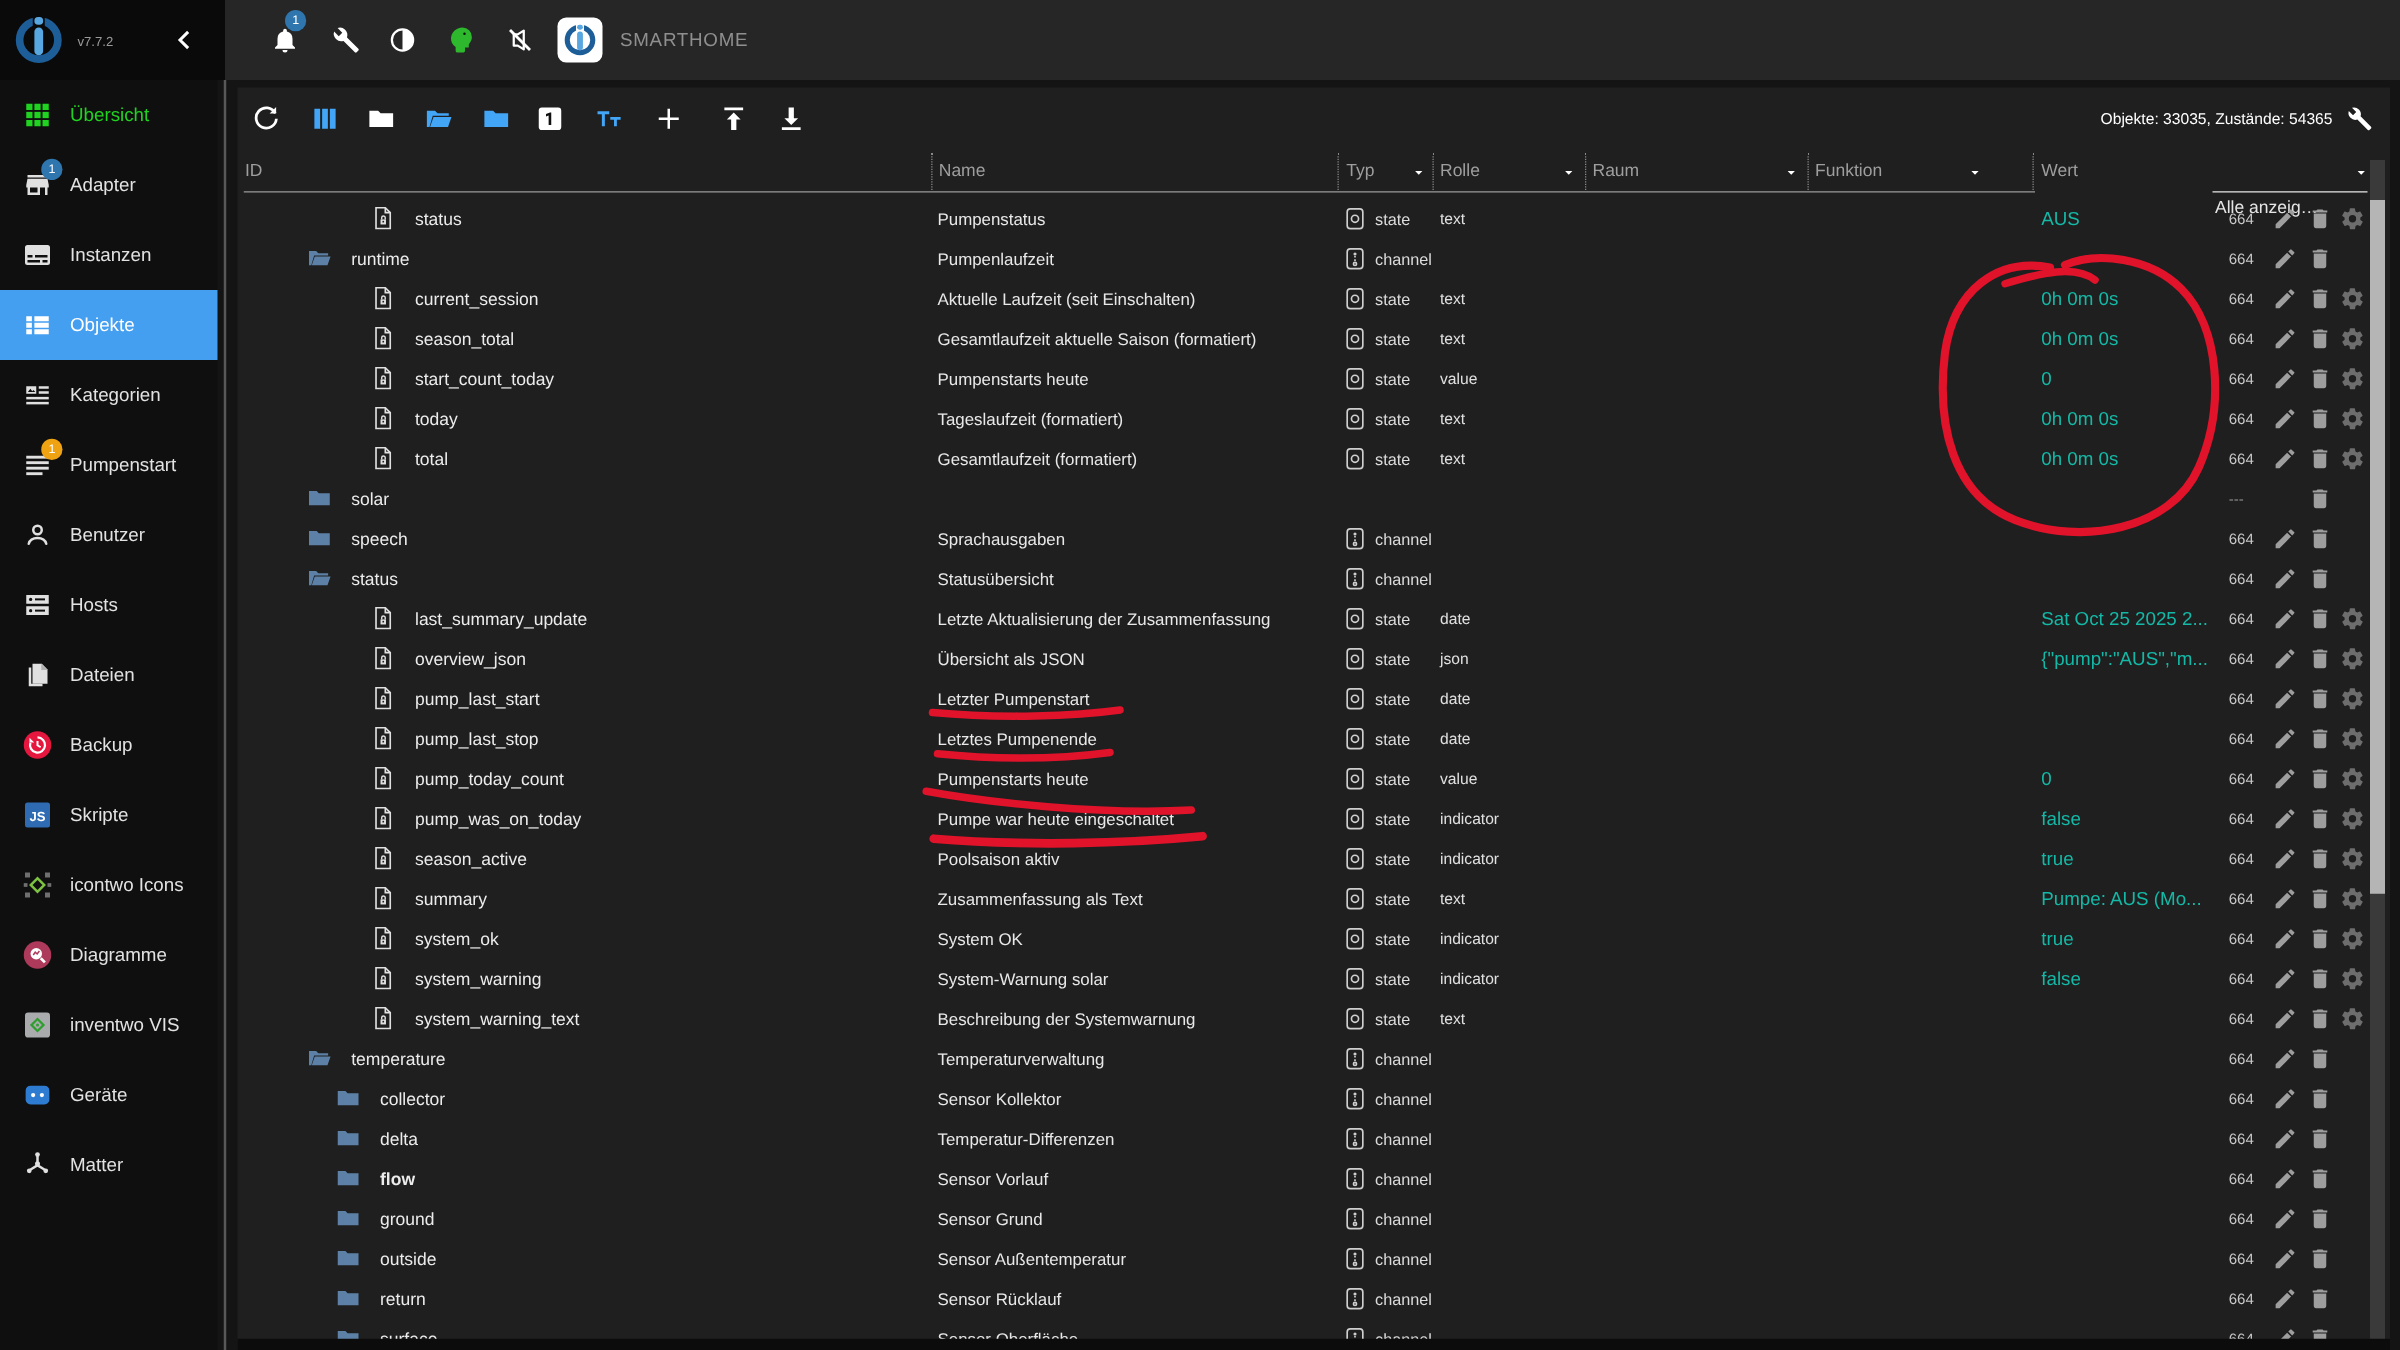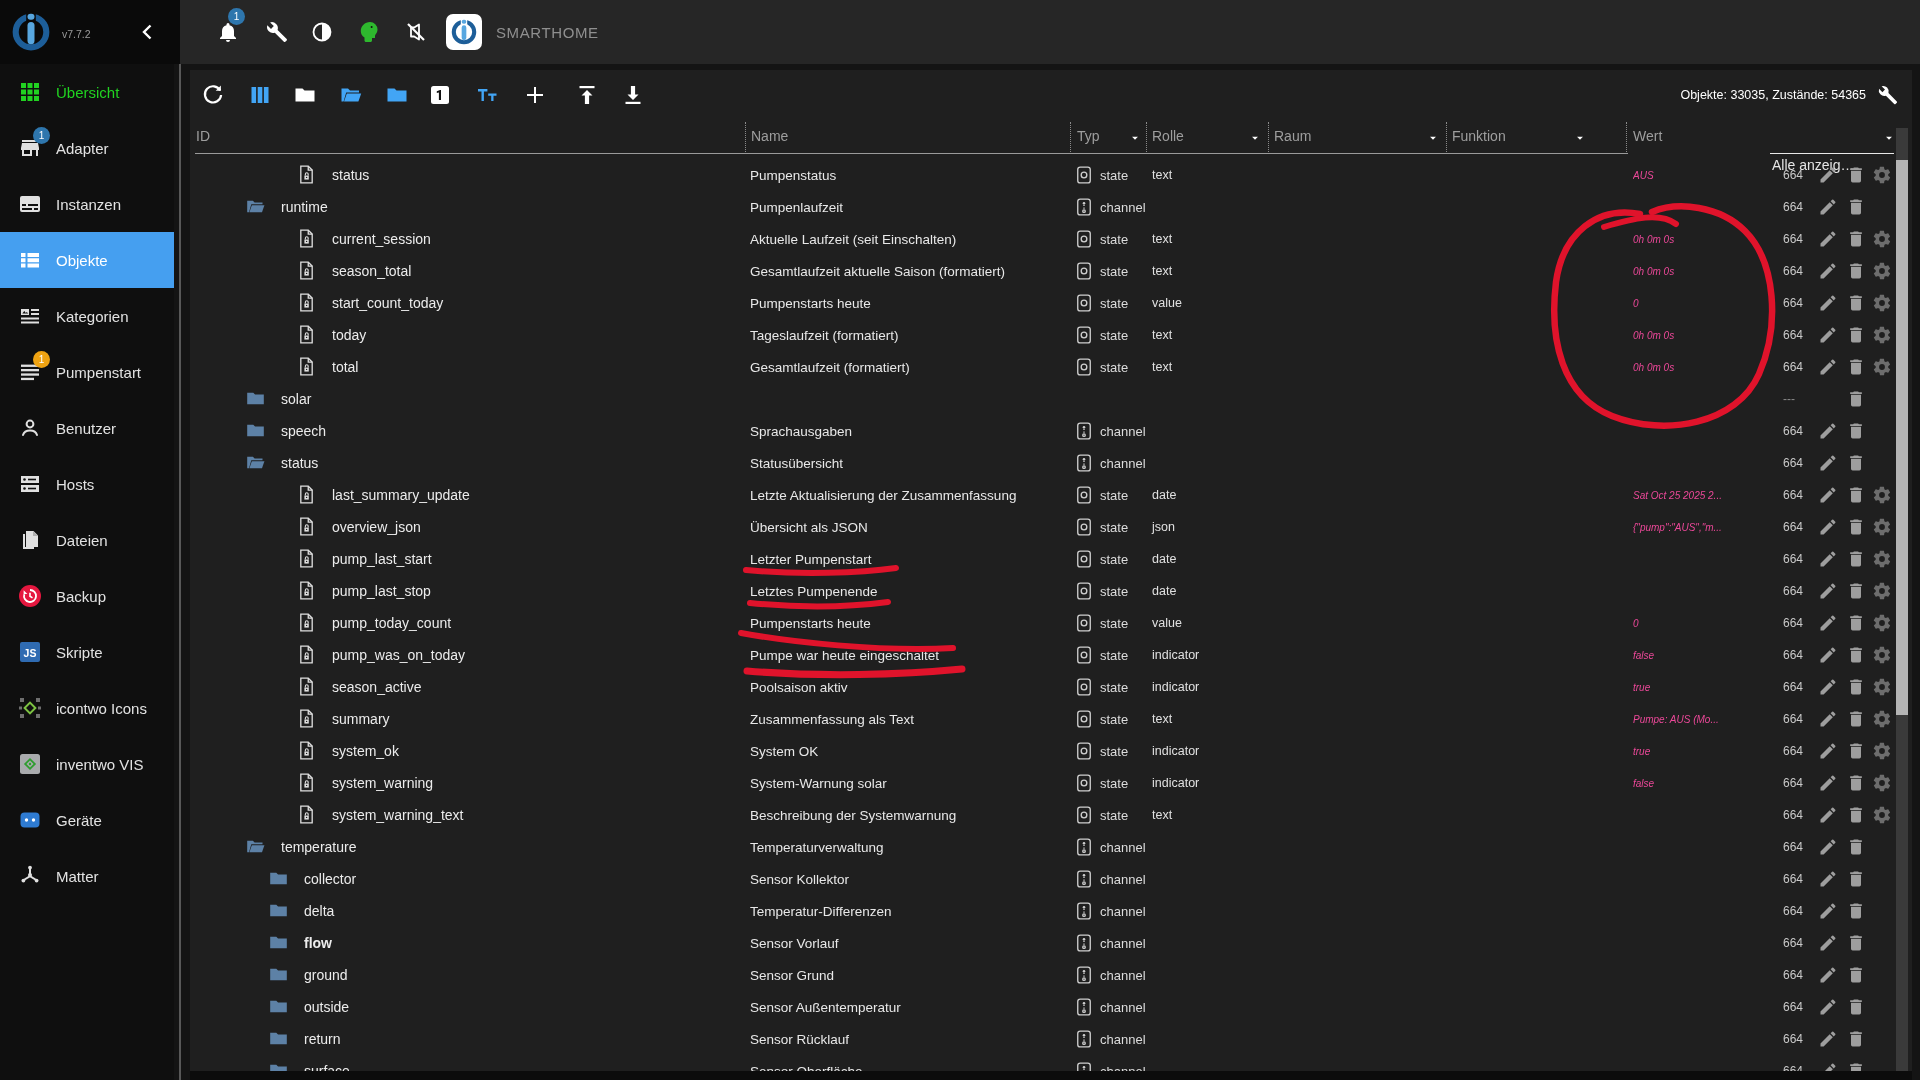--- a/index.html
+++ b/index.html
@@ -56,21 +56,21 @@
 
 #rows{position:absolute;left:0;top:89px;width:1722px;height:921px;overflow:hidden;}
 .row{position:relative;height:32px;cursor:pointer;}
 .cell{position:absolute;top:0;height:32px;display:flex;align-items:center;white-space:nowrap;}
 .c-icon{width:21px;height:21px;top:5px;position:absolute;}
 .c-id{font-size:14px;color:#ececec;}
 .c-name{left:560px;font-size:13.5px;color:#e8e8e8;}
 .c-type-icon{position:absolute;left:884px;top:6px;width:20px;height:20px;}
 .c-type{left:910px;font-size:13px;color:#dcdcdc;}
 .c-role{left:962px;font-size:12.5px;color:#e0e0e0;}
-.c-value{left:1443px;width:152px;overflow:hidden;font-size:10px;color:#ec4899;font-style:italic;}
+.c-value{left:1443px;width:152px;overflow:hidden;font-size:15px;color:#14b8a6;}
 .c-badge{left:1593px;font-size:12px;color:#c9c9c9;}
 .c-badge.dim{color:#8a8a8a;}
 .act{position:absolute;top:6px;width:20px;height:20px;cursor:pointer;}
 .act-edit{left:1628px;} .act-del{left:1656px;} .act-cfg{left:1682px;}
 
 
 #vscroll{position:absolute;right:4px;top:58px;width:12px;height:948px;background:#3a3a3a;}
 #vthumb{position:absolute;left:0;top:32px;width:12px;height:555px;background:#b5b5b5;cursor:grab;}
 #hscroll{position:absolute;left:0;bottom:0;width:1722px;height:9px;background:#0c0c0c;}
 
@@ -273,20 +273,31 @@
             <rect x="20" y="10.5" width="3" height="3"></rect>
           </g>
           <rect x="8.2" y="8.2" width="7.6" height="7.6" transform="rotate(45 12 12)" fill="none" stroke="#7dc242" stroke-width="2"></rect>
         </svg>
       </span>
       <span class="sb-label">icontwo Icons</span>
     </div>
     <div class="sb-item">
       <span class="sb-icon">
         <svg viewBox="0 0 24 24">
+          <circle cx="12" cy="12" r="11" fill="#ad3a5a"></circle>
+          <circle cx="11" cy="11" r="4.6" fill="#fff"></circle>
+          <path d="M14.6 14.6l3.3 3.3" stroke="#fff" stroke-width="2.2"></path>
+          <path d="M8.6 12l1.6-2.2 1.5 1.4 1.8-2.4" stroke="#ad3a5a" stroke-width="1.2" fill="none"></path>
+        </svg>
+      </span>
+      <span class="sb-label">Diagramme</span>
+    </div>
+    <div class="sb-item">
+      <span class="sb-icon">
+        <svg viewBox="0 0 24 24">
           <rect x="2" y="2" width="20" height="20" rx="2.5" fill="#a9abad"></rect>
           <rect x="8.6" y="8.6" width="6.8" height="6.8" transform="rotate(45 12 12)" fill="none" stroke="#2f9e2f" stroke-width="1.8"></rect>
           <circle cx="12" cy="12" r="1.2" fill="#2f9e2f"></circle>
         </svg>
       </span>
       <span class="sb-label">inventwo VIS</span>
     </div>
     <div class="sb-item">
       <span class="sb-icon">
         <svg viewBox="0 0 24 24">

